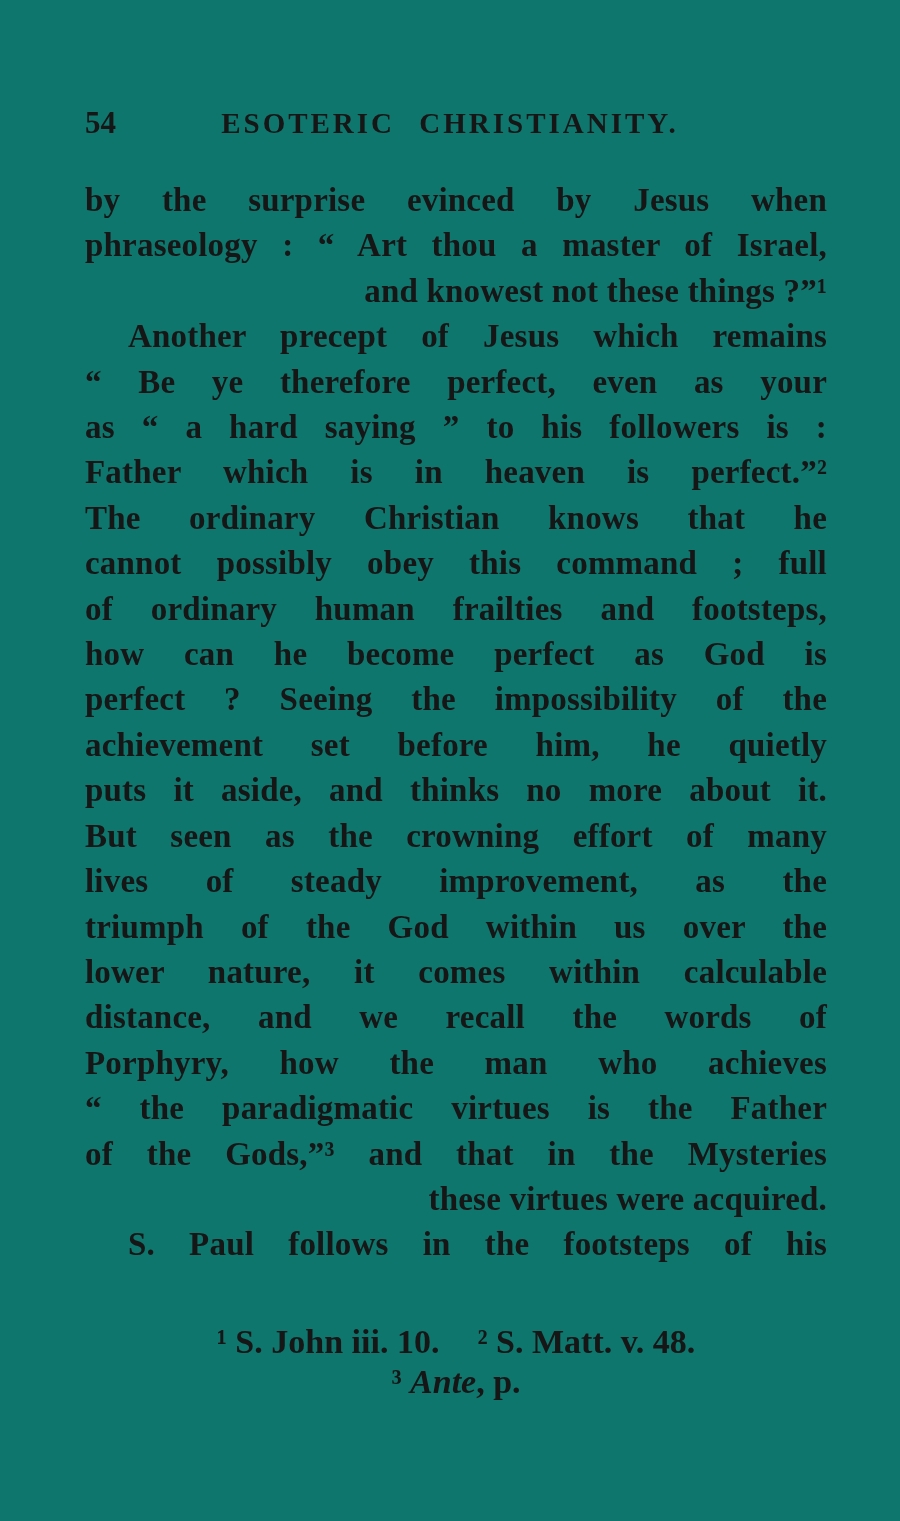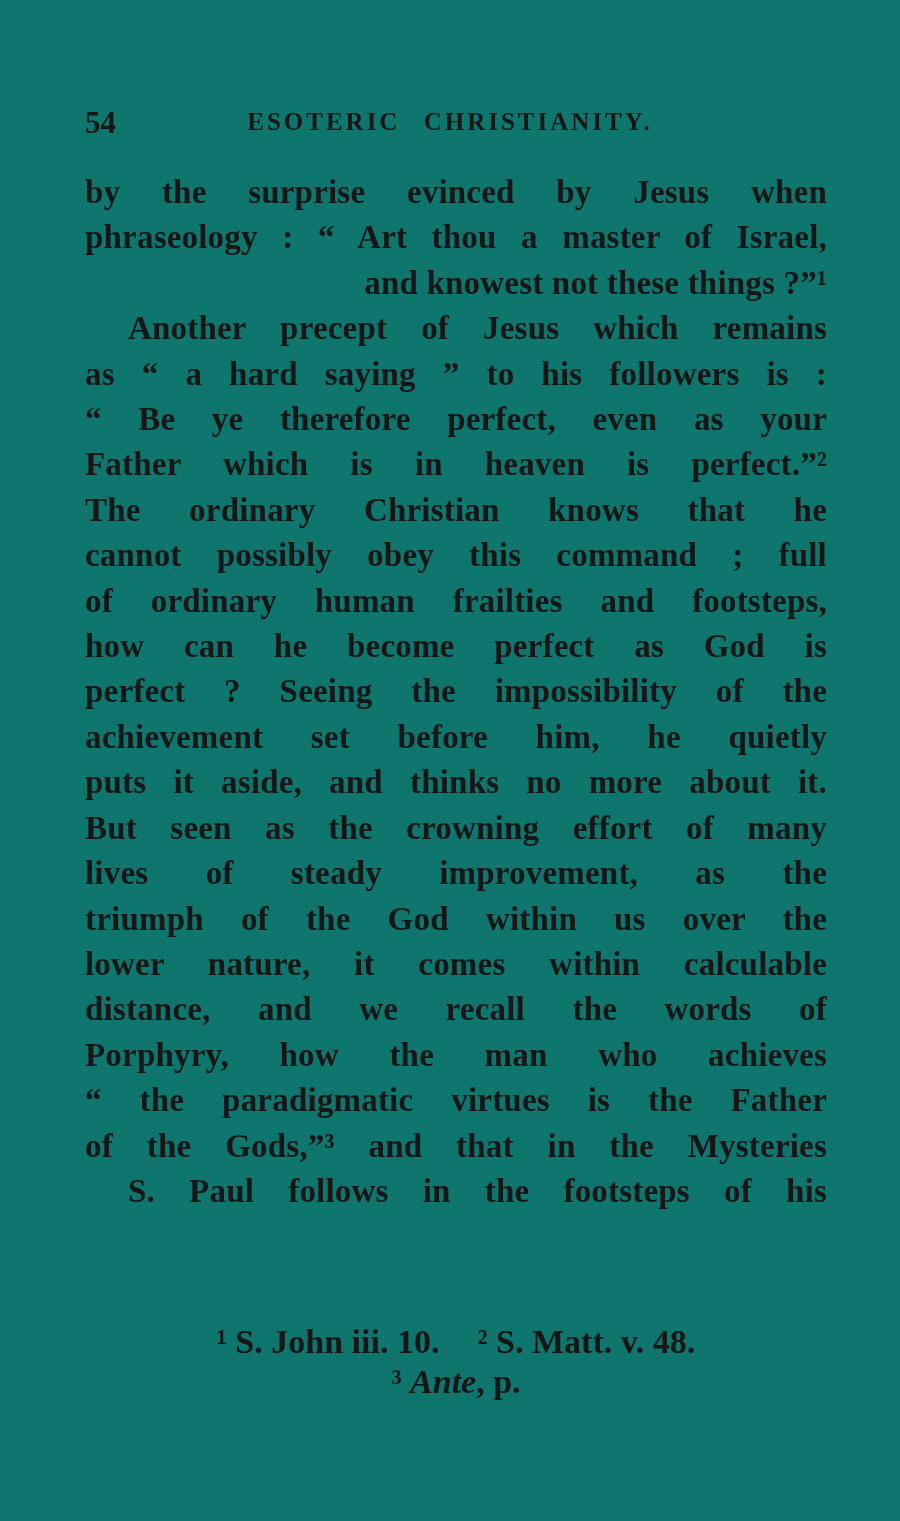--- a/index.html
+++ b/index.html
@@ -23,28 +23,28 @@
     left: 85px;
     font-size: 31px;
     line-height: 1;
   }
   .running-head {
     position: absolute;
     top: 109px;
     left: 0;
     width: 100%;
     text-align: center;
-    font-size: 25px;
+    font-size: 29px;
     line-height: 1;
     letter-spacing: 3px;
     word-spacing: 14px;
   }
   .body-text {
     position: absolute;
-    top: 170px;
+    top: 178px;
     left: 85px;
     width: 742px;
     font-size: 33px;
     line-height: 45.4px;
     letter-spacing: 0.2px;
   }
   .line {
     text-align: right;
   }
   .line.j {
@@ -76,38 +76,39 @@
 
 <div class="page">
   <span class="pagenum">54</span>
   <div class="running-head">ESOTERIC CHRISTIANITY.</div>
 
   <div class="body-text">
       <div class="line j">by the surprise evinced by Jesus when</div>
       <div class="line j">phraseology : “ Art thou a master of Israel,</div>
       <div class="line">and knowest not these things ?”¹</div>
       <div class="line j indent">Another precept of Jesus which remains</div>
+      <div class="line j">“ Be ye therefore perfect, even as your</div>
       <div class="line j">as “ a hard saying ” to his followers is :</div>
-      <div class="line j">“ Be ye therefore perfect, even as your</div>
       <div class="line j">Father which is in heaven is perfect.”²</div>
       <div class="line j">The ordinary Christian knows that he</div>
       <div class="line j">cannot possibly obey this command ; full</div>
       <div class="line j">of ordinary human frailties and footsteps,</div>
       <div class="line j">how can he become perfect as God is</div>
       <div class="line j">perfect ? Seeing the impossibility of the</div>
       <div class="line j">achievement set before him, he quietly</div>
       <div class="line j">puts it aside, and thinks no more about it.</div>
       <div class="line j">But seen as the crowning effort of many</div>
       <div class="line j">lives of steady improvement, as the</div>
       <div class="line j">triumph of the God within us over the</div>
       <div class="line j">lower nature, it comes within calculable</div>
       <div class="line j">distance, and we recall the words of</div>
       <div class="line j">Porphyry, how the man who achieves</div>
       <div class="line j">“ the paradigmatic virtues is the Father</div>
       <div class="line j">of the Gods,”³ and that in the Mysteries</div>
+      <div class="line">these virtues were acquired.</div>
       <div class="line j indent">S. Paul follows in the footsteps of his</div>
     </div>
 
   <div class="footnotes">
     <div class="fline">
       <span>¹ S. John iii. 10.</span><span class="fgap"></span><span>² S. Matt. v. 48.</span>
     </div>
     <div class="fline">
       <span>³ </span><span class="italic">Ante</span><span>, p.</span>
     </div>

